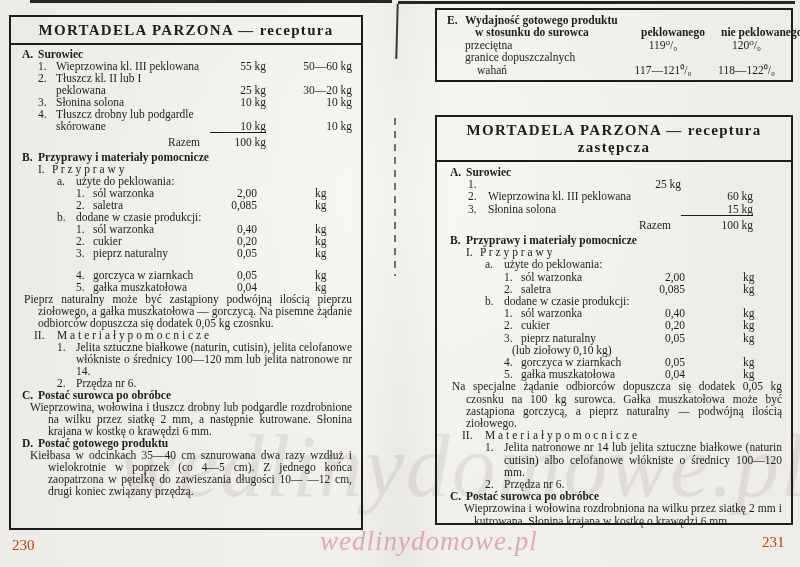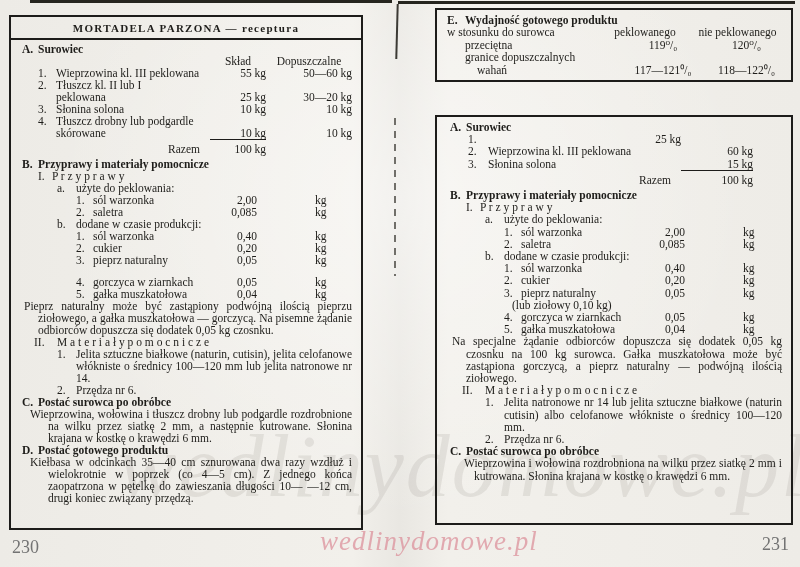--- a/index.html
+++ b/index.html
@@ -6,21 +6,21 @@
   body{
     width:800px;height:567px;position:relative;overflow:hidden;
     font-family:"Liberation Serif","DejaVu Serif",serif;
     color:#1e1d1a;
     background:
       radial-gradient(ellipse at 50% 35%, rgba(255,255,255,0.45), rgba(255,255,255,0) 62%),
       linear-gradient(90deg,#edebe6 0%,#f2f0eb 44%,#e9e7e2 50%,#f2f0eb 56%,#eeece7 100%);
   }
   .box{position:absolute;border:2px solid #1d1c1a;background:transparent;}
   .box-header{
-    text-align:center;font-weight:bold;letter-spacing:1.3px;font-size:11px;
+    text-align:center;font-weight:bold;letter-spacing:1.3px;font-size:15px;
     border-bottom:2px solid #1d1c1a;padding:5px 0 4px;
   }
   .content{padding:3px 9px 0 11px;font-size:11.5px;}
   .lh-left{line-height:12px;}
   .lh-right{line-height:12.2px;}
 
   .sec{display:flex;}
   .sec-letter{width:16px;font-weight:bold;flex:none;}
   .sec-title{font-weight:bold;}
 
@@ -60,21 +60,21 @@
   .body-para{text-align:justify;padding-left:26px;text-indent:-18px;}
   .body-para-r{text-align:justify;padding-left:24px;text-indent:-10px;}
   .sub-line{margin-left:62px;}
   .gap10{margin-top:10px;}
 
   
   .e-row{display:grid;grid-template-columns:150px 96px 1fr;}
   .e-row .c{text-align:center;white-space:nowrap;}
   .e-ind{padding-left:12px;}
 
-  .pagenum{position:absolute;font-size:18px;color:#737373;}
+  .pagenum{position:absolute;font-size:15px;color:#c2410c;}
 
   .wm-pink{
     position:absolute;left:320px;top:526px;
     font-size:27px;font-style:italic;letter-spacing:1px;
     color:rgba(219,141,152,0.72);white-space:nowrap;
   }
   .wm-ghost{
     position:absolute;left:118px;top:416px;
     font-size:88px;font-style:italic;letter-spacing:2px;
     color:rgba(118,110,100,0.13);white-space:nowrap;pointer-events:none;
@@ -98,25 +98,20 @@
 <div class="wm-ghost">wedlinydomowe.pl</div>
 
 <div class="box" style="left:9px;top:15px;width:350px;height:511px;">
   <div class="box-header">MORTADELA PARZONA — receptura</div>
   <div class="content lh-left">
 
     <div class="sec">
       <span class="sec-letter">A.</span>
       <span class="sec-title">Surowiec</span>
     </div>
-    <div class="r-heads">
-      <span></span>
-      <span class="h">Skład</span>
-      <span class="h">Dopuszczalne</span>
-    </div>
 
     <div class="r-tri">
       <span>1.</span>
       <span class="lbl">Wieprzowina kl. III peklowana</span>
       <span class="v1">55 kg</span>
       <span class="v2">50—60 kg</span>
     </div>
     <div class="r-tri">
       <span>2.</span>
       <span class="lbl">Tłuszcz kl. II lub I</span>
@@ -241,21 +236,21 @@
     <div class="body-para">Kiełbasa w odcinkach 35—40 cm sznurowana dwa razy wzdłuż i wielokrotnie w poprzek (co 4—5 cm). Z jednego końca zaopatrzona w pętelkę do zawieszania długości 10— —12 cm, drugi koniec związany przędzą.</div>
   </div>
 </div>
 
 <div class="box" style="left:435px;top:8px;width:354px;height:70px;">
   <div class="content" style="font-size:11.5px;line-height:12.4px;padding-top:4px;padding-left:10px;">
     <div class="sec">
       <span class="sec-letter" style="width:18px;">E.</span>
       <span class="sec-title">Wydajność gotowego produktu</span>
     </div>
-    <div class="e-row" style="margin-left:0;">
+    <div class="e-row" style="margin-left:28px;font-weight:bold;">
       <span>w stosunku do surowca</span>
       <span class="c">peklowanego</span>
       <span class="c">nie peklowanego</span>
     </div>
     <div class="e-row" style="margin-left:18px;">
       <span>przeciętna</span>
       <span class="c">119⁰/₀</span>
       <span class="c">120⁰/₀</span>
     </div>
     <div class="e-row" style="margin-left:18px;">
@@ -265,20 +260,21 @@
     </div>
     <div class="e-row" style="margin-left:18px;font-family:Liberation Serif, serif;">
       <span class="e-ind">wahań</span>
       <span class="c">117—121⁰/₀</span>
       <span class="c">118—122⁰/₀</span>
     </div>
   </div>
 </div>
 
 <div class="box" style="left:435px;top:115px;width:354px;height:406px;">
+  <div class="box-header">MORTADELA PARZONA — receptura zastępcza</div>
   <div class="content lh-right" style="padding-left:13px;padding-top:4px;">
 
     <div class="sec">
       <span class="sec-letter">A.</span>
       <span class="sec-title">Surowiec</span>
     </div>
     <div class="r-av">
       <span>1.</span>
       <span class="v1">25 kg</span>
     </div>

